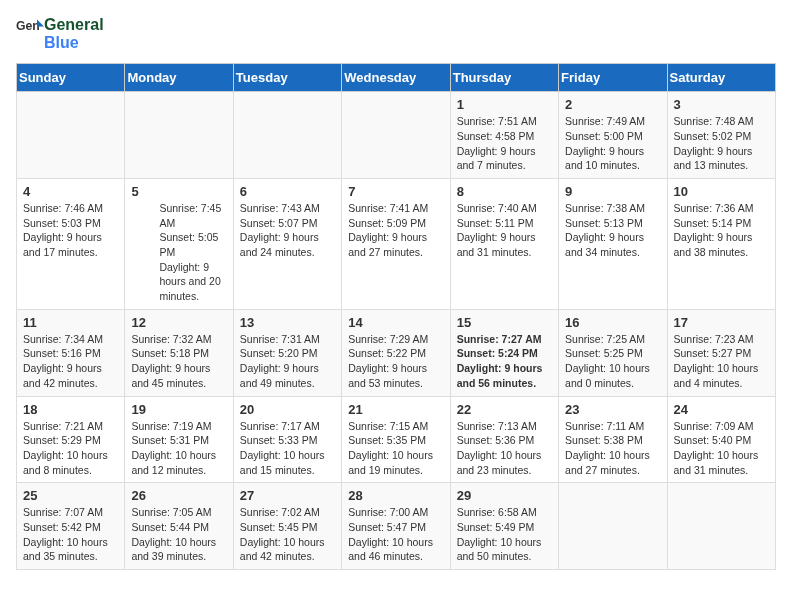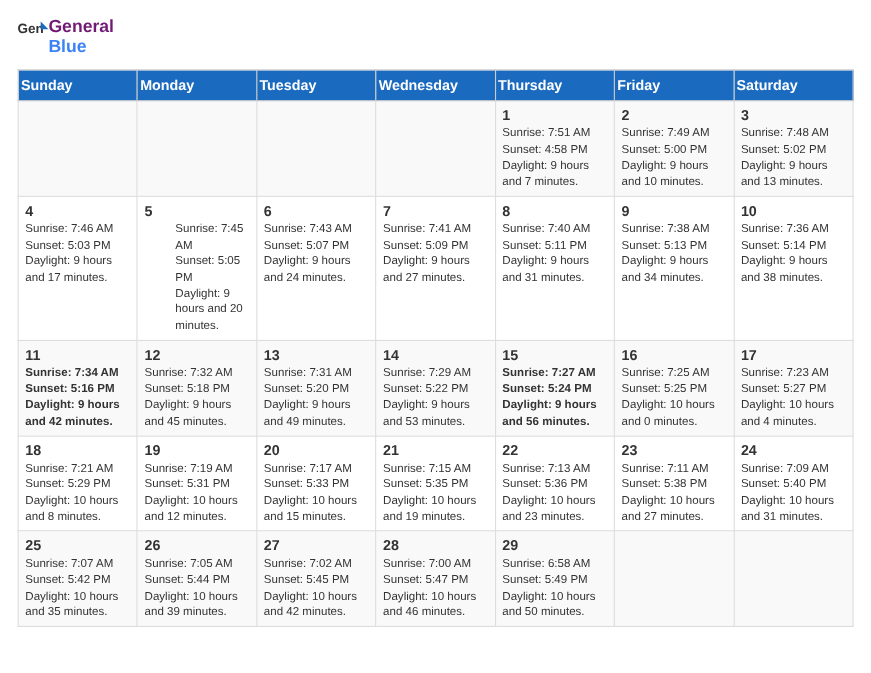--- a/index.html
+++ b/index.html
@@ -80,21 +80,21 @@
 <body>
 
 <div class="header">
   <div class="logo">
     <svg class="logo-icon" viewBox="0 0 32 32" xmlns="http://www.w3.org/2000/svg">
       <text y="16" font-size="14" font-weight="bold" fill="#333">Gen</text>
       <polygon points="24,4 32,12 24,12" fill="#1a6abf"></polygon>
     </svg>
     <div>
       <div style="font-size:16px;font-weight:bold;color:#333;line-height:1.1;">
-        <span style="color:#701a75;">General</span><br>
+        <span style="color:#14532d;">General</span><br>
         <span style="color:#3b82f6;">Blue</span>
       </div>
     </div>
   </div>
   <div class="title-block">
     <div class="main-title"></div>
     <div class="subtitle"></div>
   </div>
 </div>
 
@@ -175,21 +175,21 @@
         <td>
           <span class="day-num">10</span>
           <div class="cell-info" style="white-space: pre-line;">Sunrise: 7:36 AM
 Sunset: 5:14 PM
 Daylight: 9 hours and 38 minutes.</div>
         </td>
       </tr>
       <tr>
         <td>
           <span class="day-num">11</span>
-          <div class="cell-info" style="white-space: pre-line; font-weight: bold;">Sunrise: 7:34 AM
+          <div class="cell-info" style="white-space: pre-line;">Sunrise: 7:34 AM
 Sunset: 5:16 PM
 Daylight: 9 hours and 42 minutes.</div>
         </td>
         <td>
           <span class="day-num">12</span>
           <div class="cell-info" style="white-space: pre-line;">Sunrise: 7:32 AM
 Sunset: 5:18 PM
 Daylight: 9 hours and 45 minutes.</div>
         </td>
         <td>

